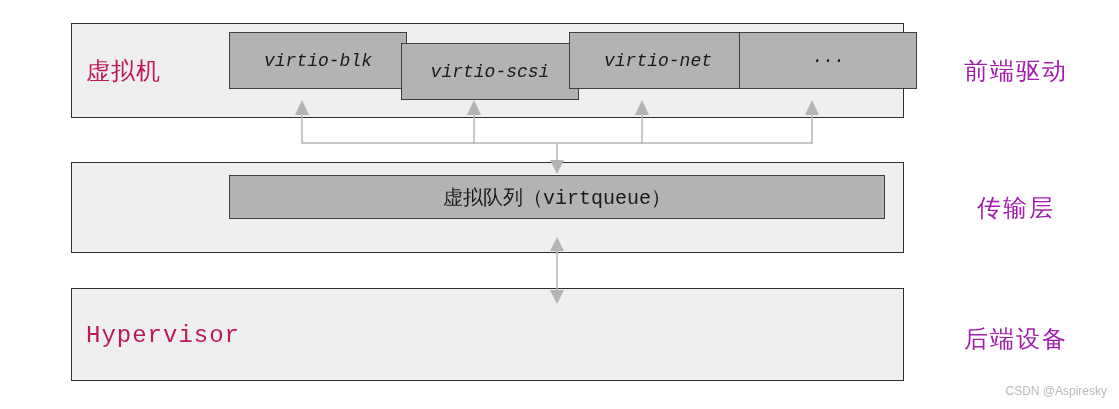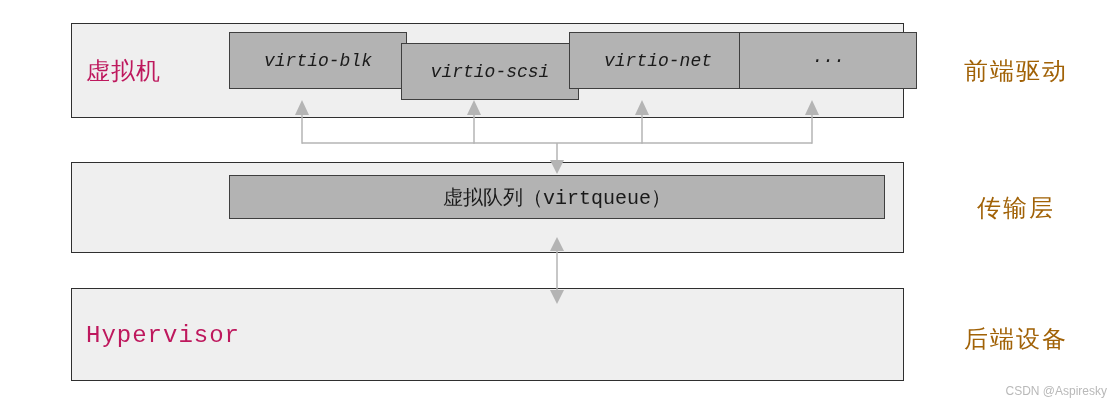--- a/index.html
+++ b/index.html
@@ -73,21 +73,21 @@
   .side-label {
     position: absolute;
     left: 930px;
     width: 172px;
     display: flex;
     align-items: center;
     justify-content: center;
     font-size: 24px;
     letter-spacing: 2px;
     white-space: nowrap;
-    color: #a16207;
+    color: #a21caf;
   }
   .side-r1 { top: 23px;  height: 95px; }
   .side-r2 { top: 162px; height: 91px; }
   .side-r3 { top: 292px; height: 93px; }
 
   .connector-svg {
     position: absolute;
     left: 0;
     top: 0;
     pointer-events: none;

